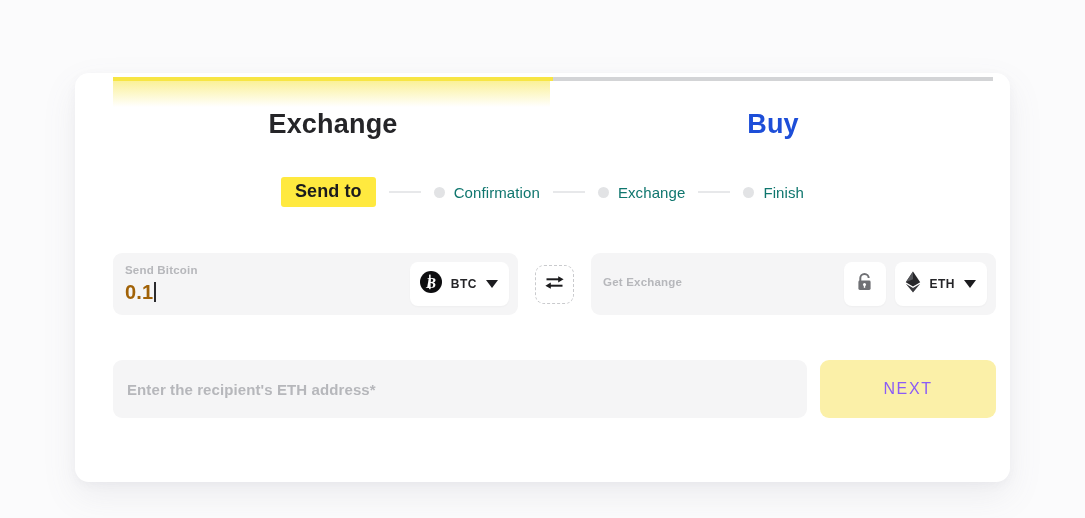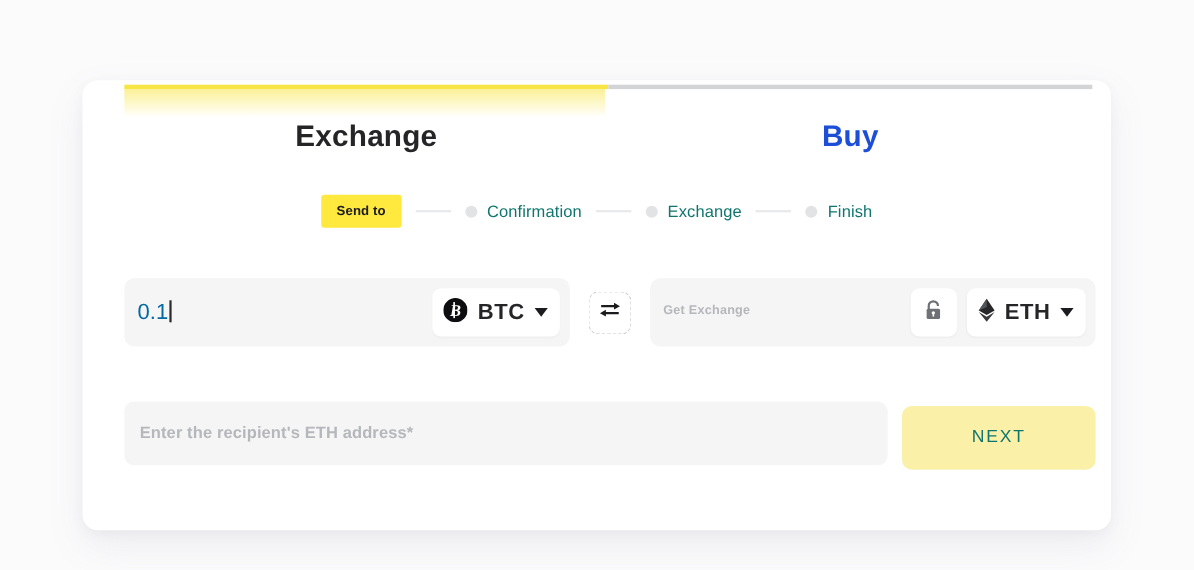--- a/index.html
+++ b/index.html
@@ -67,21 +67,21 @@
     left: 0; top: 104px;
     width: 935px;
     display: flex;
     align-items: center;
     justify-content: center;
   }
   .step { display: flex; align-items: center; }
   .step-badge {
     background: #ffe93f;
     color: #1b1b1d;
-    font-size: 12px;
+    font-size: 18px;
     font-weight: bold;
     padding: 7px 14px 8px 14px;
     border-radius: 3px;
     line-height: 15px;
     letter-spacing: 0.1px;
   }
   .step-dot {
     width: 11px; height: 11px;
     border-radius: 50%;
     background: #e2e3e5;
@@ -125,25 +125,26 @@
   .field-label {
     font-size: 11.5px;
     font-weight: bold;
     color: #b6b7bb;
     letter-spacing: 0.2px;
     line-height: 13px;
     margin-bottom: 3px;
   }
   .field-value {
     font-size: 20px;
-    color: #0369a1;
+    color: #a16207;
     line-height: 24px;
     letter-spacing: 0.1px;
     display: inline-block;
     position: relative;
+    font-weight: bold;
   }
   .caret {
     display: inline-block;
     width: 1.5px;
     height: 20px;
     background: #2a2a2d;
     vertical-align: -3px;
     margin-left: 1px;
   }
 
@@ -153,21 +154,21 @@
     border-radius: 8px;
     height: 44px;
     display: flex;
     align-items: center;
     padding: 0 11px 0 10px;
     gap: 9px;
     flex: none;
     box-shadow: 0 1px 2px rgba(0,0,0,0.03);
   }
   .cur-code {
-    font-size: 20px;
+    font-size: 12px;
     font-weight: bold;
     color: #252528;
     letter-spacing: 0.5px;
   }
   .caret-down {
     width: 0; height: 0;
     border-left: 6px solid transparent;
     border-right: 6px solid transparent;
     border-top: 8px solid #1c1c1f;
   }
@@ -226,23 +227,22 @@
     font-weight: bold;
   }
   .next-btn {
     width: 176px; height: 58px;
     background: #fbf0a8;
     border: none;
     border-radius: 9px;
     font-family: "Liberation Sans", sans-serif;
     font-size: 16px;
     letter-spacing: 1.6px;
-    color: #0f766e;
+    color: #8b5cf6;
     cursor: default;
-    margin-top: 9px;
   }
 </style>
 </head>
 <body>
 
 <div class="page">
 
   <div class="card">
 
     <div class="topbar">
@@ -282,20 +282,21 @@
         <span class="step-dot"></span>
         <span class="step-label">Finish</span>
       </div>
 
     </div>
 
     <div class="exchange-row">
 
       <div class="amount-box send">
         <div class="field-texts">
+          <div class="field-label">Send Bitcoin</div>
           <div>
             <span class="field-value">0.1</span><span class="caret"></span>
           </div>
         </div>
         <div class="cur-pill">
           <span>
             <svg width="22" height="22" viewBox="0 0 22 22">
               <circle cx="11" cy="11" r="11" fill="#0d0d0f"></circle>
               <text x="11" y="16.5" font-family="Liberation Serif, serif" font-size="15" font-style="italic" font-weight="bold" fill="#ffffff" text-anchor="middle">B</text>
               <rect x="9.1" y="3.6" width="1.5" height="14.6" fill="#ffffff"></rect>

